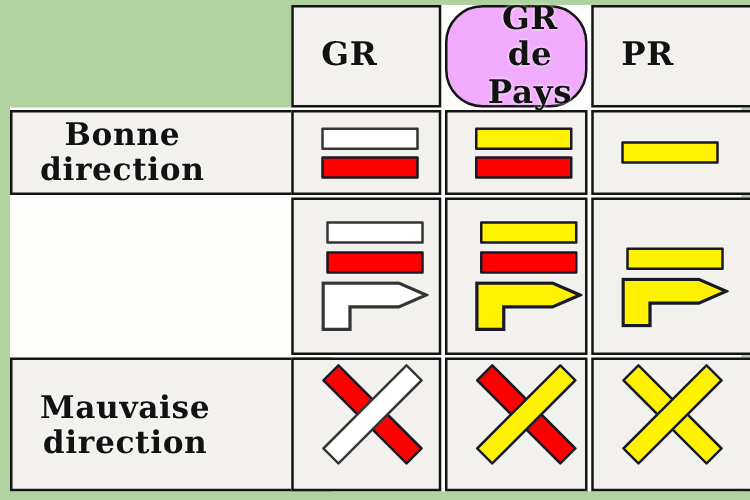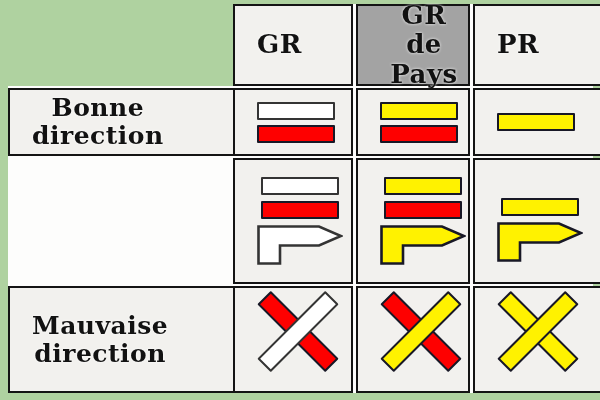--- a/index.html
+++ b/index.html
@@ -67,21 +67,21 @@
 </head>
 <body>
 
 <div class="page" style="background: rgb(175, 210, 160);">
   <div class="backing backing-header" style="background: rgb(253, 253, 252);"></div>
   <div class="backing backing-body" style="background: rgb(253, 253, 252);"></div>
 
   <div class="cell row-h col-gr" style="background: rgb(242, 241, 238);">
     <span class="head-text">GR</span>
   </div>
-  <div class="cell row-h col-grp" style="background: #a3a3a3;">
+  <div class="cell row-h col-grp" style="background: #f0abfc; border-radius: 30px;">
     <span class="head-text">GR de
 Pays</span>
   </div>
   <div class="cell row-h col-pr" style="background: rgb(242, 241, 238);">
     <span class="head-text">PR</span>
   </div>
 
   <div class="cell row-1 col-label" style="background: rgb(242, 241, 238);">
     <span class="label-text">Bonne
 direction</span>

